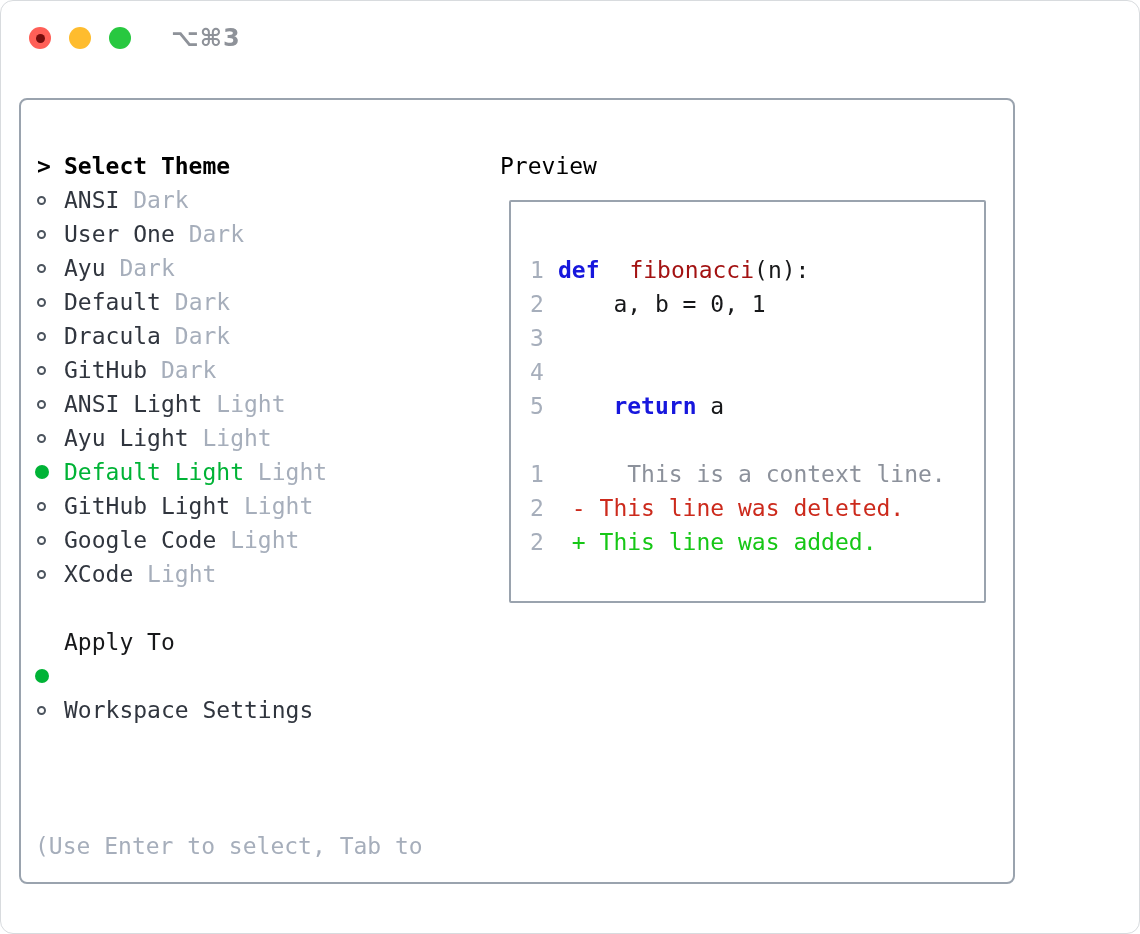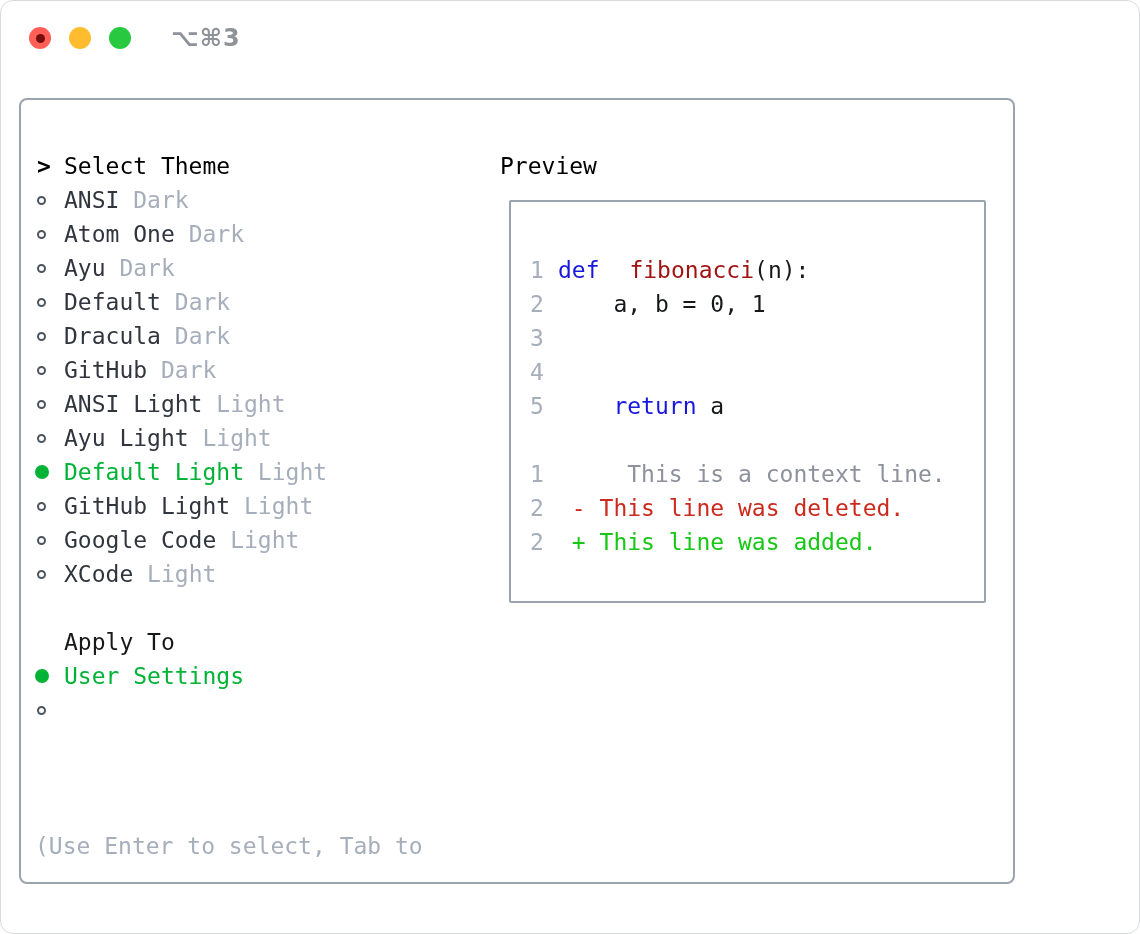--- a/index.html
+++ b/index.html
@@ -61,21 +61,21 @@
 
   .list-col { position:absolute; left:14px; top:49px; }
 
   .item { display:flex; align-items:center; height:34px; white-space:pre; }
   .marker { width:29px; flex:0 0 29px; display:flex; align-items:center; }
   .prompt { font-weight:bold; color:#000; padding-left:2px; }
   .ring { width:9px; height:9px; border:2px solid #4c545e; border-radius:50%;
           margin-left:2px; }
   .dot  { width:14px; height:14px; border-radius:50%;
           background:var(--green-select); margin-left:0px; }
-  .hdr-label { font-weight:normal; color:#000; }
+  .hdr-label { font-weight:bold; color:#000; }
   .name { color:var(--text-dark); }
   .variant { color:var(--muted); }
   .item.selected .name { color:var(--green-select); }
 
   .apply-hdr { margin-top:34px;text-align:right; }
   .apply-hdr .name { color:var(--text-black); }
 
   .help { margin-top:34px; color:var(--muted); white-space:pre; }
   .help div { height:34px; }
 
@@ -83,21 +83,21 @@
   .pv-label { position:absolute; left:479px; top:49px; height:34px;
               font-weight:normal; color:#000; }
   .pv-box {
     position:absolute; left:488px; top:100px; width:477px; height:403px;
     border:2px solid var(--border-gray); border-radius:2px; background:#fff;
   }
   .pv-content { padding:51px 0 0 19px; }
   .crow { display:flex; height:34px; white-space:pre; }
   .lnum { display:inline-block; width:28px; color:var(--muted); flex:0 0 28px; }
   .ltext { white-space:pre; }
-  .kw { color:var(--blue-kw); }
+  .kw { color:var(--blue-kw);font-weight:bold; }
   .fn { color:var(--red-fn);margin-left:16px; }
   .pl { color:var(--text-black); }
   .ctx { color:var(--ctx-gray); }
   .del { color:var(--red-del); }
   .add { color:var(--green-add); }
   .diff-block { margin-top:34px; }
 </style>
 </head>
 <body>
 
@@ -118,41 +118,41 @@
 
       <div class="item">
         <span class="marker">
           <span class="prompt">&gt;</span>
         </span>
         <span class="hdr-label">Select Theme</span>
       </div>
 
       <div id="theme-list">
           <div class="item"><span class="marker"><span class="ring"></span></span><span class="name">ANSI</span><span class="variant"> Dark</span></div>
-          <div class="item"><span class="marker"><span class="ring"></span></span><span class="name">Atom One</span><span class="variant"> Dark</span></div>
+          <div class="item"><span class="marker"><span class="ring"></span></span><span class="name">User One</span><span class="variant"> Dark</span></div>
           <div class="item"><span class="marker"><span class="ring"></span></span><span class="name">Ayu</span><span class="variant"> Dark</span></div>
           <div class="item"><span class="marker"><span class="ring"></span></span><span class="name">Default</span><span class="variant"> Dark</span></div>
           <div class="item"><span class="marker"><span class="ring"></span></span><span class="name">Dracula</span><span class="variant"> Dark</span></div>
           <div class="item"><span class="marker"><span class="ring"></span></span><span class="name">GitHub</span><span class="variant"> Dark</span></div>
           <div class="item"><span class="marker"><span class="ring"></span></span><span class="name">ANSI Light</span><span class="variant"> Light</span></div>
           <div class="item"><span class="marker"><span class="ring"></span></span><span class="name">Ayu Light</span><span class="variant"> Light</span></div>
           <div class="item selected"><span class="marker"><span class="dot"></span></span><span class="name">Default Light</span><span class="variant"> Light</span></div>
           <div class="item"><span class="marker"><span class="ring"></span></span><span class="name">GitHub Light</span><span class="variant"> Light</span></div>
           <div class="item"><span class="marker"><span class="ring"></span></span><span class="name">Google Code</span><span class="variant"> Light</span></div>
           <div class="item"><span class="marker"><span class="ring"></span></span><span class="name">XCode</span><span class="variant"> Light</span></div>
         </div>
 
       <div class="item apply-hdr">
         <span class="marker"></span>
         <span class="name">Apply To</span>
       </div>
 
       <div id="apply-list">
-          <div class="item selected"><span class="marker"><span class="dot"></span></span><span class="name">User Settings</span></div>
-          <div class="item"><span class="marker"><span class="ring"></span></span></div>
+          <div class="item selected"><span class="marker"><span class="dot"></span></span></div>
+          <div class="item"><span class="marker"><span class="ring"></span></span><span class="name">Workspace Settings</span></div>
         </div>
 
       <div class="help">
         <div>(Use Enter to select, Tab to</div>
         <div>change focus)</div>
       </div>
 
     </div>
 
     <div class="pv-label">Preview</div>

